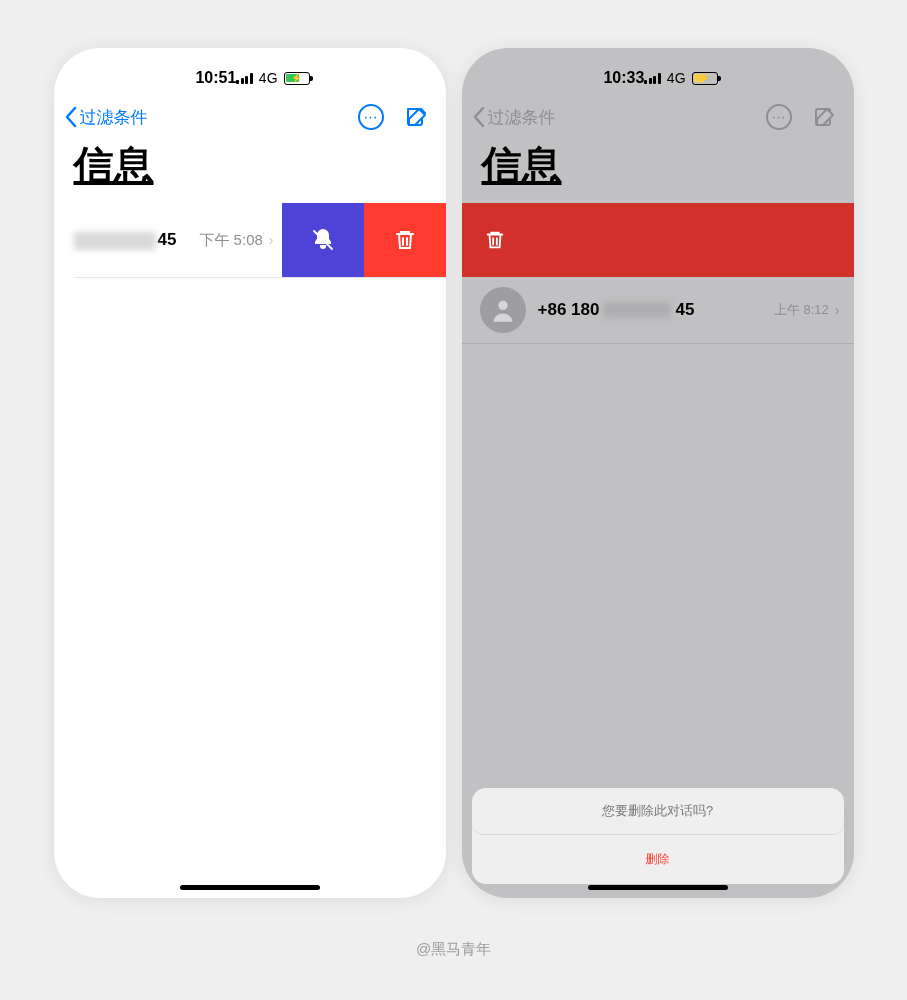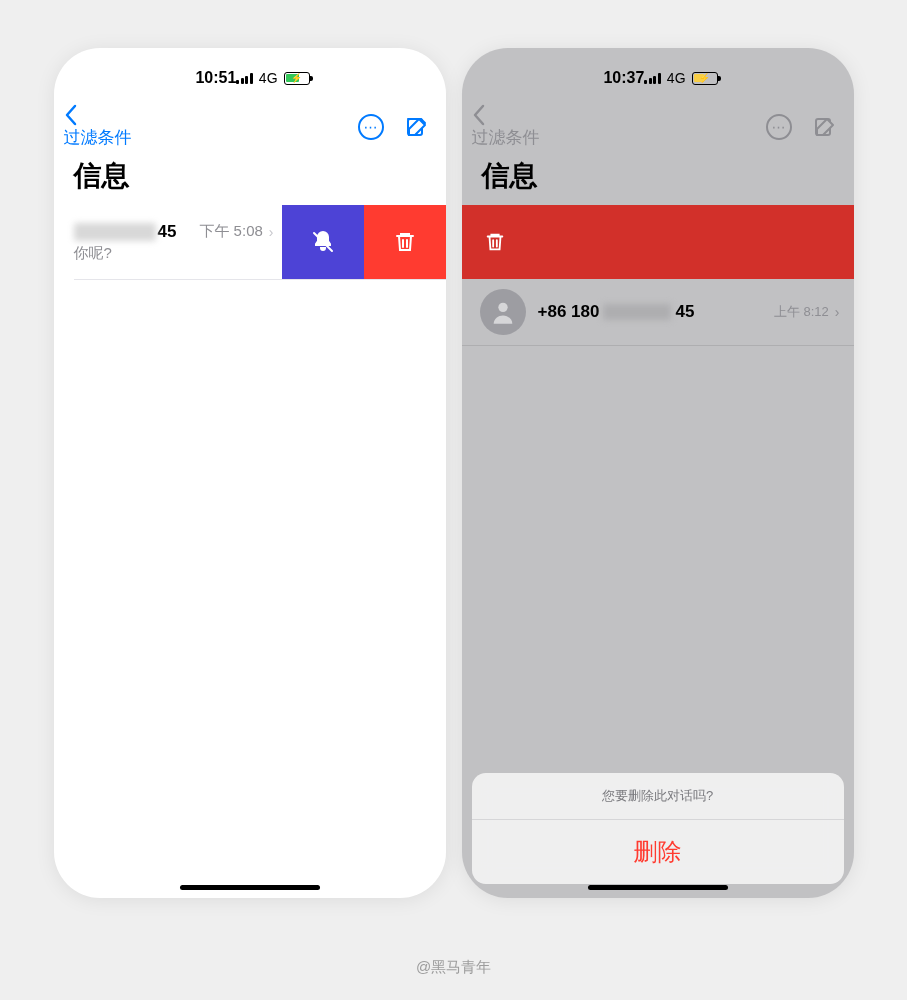--- a/index.html
+++ b/index.html
@@ -42,32 +42,32 @@
       content:""; position:absolute; right:-4px; top:3px; width:2.5px; height:5px;
       background:#000; border-radius:0 2px 2px 0;
     }
     .battery .fill { height:100%; border-radius:1px; width:55%; }
     .battery .fill.green { background:#33c759; width:60%; }
     .battery .fill.yellow { background:#f7ce46; width:48%; }
     .bolt { position:absolute; left:50%; top:50%; transform:translate(-50%,-50%); font-size:9px; color:#000; font-weight:bold;}
 
     
     .nav { display:flex; justify-content:space-between; align-items:center; padding:6px 16px 4px 10px; }
-    .back { display:flex; align-items:flex-start; color:#007aff; font-size:17px; cursor:pointer;flex-direction:column; }
+    .back { display:flex; align-items:center; color:#007aff; font-size:17px; cursor:pointer; }
     .phone.right .back { color:#8e8e93; }
     .back svg { width:14px; height:22px; margin-right:2px; }
     .nav-actions { display:flex; gap:20px; align-items:center; }
     .circ-more, .compose { width:26px; height:26px; display:flex; align-items:center; justify-content:center; cursor:pointer; }
     .circ-more { border:2px solid #007aff; border-radius:50%; color:#007aff; font-size:14px; }
     .phone.right .circ-more { border-color:#8e8e93; color:#8e8e93; }
     .compose svg { width:24px; height:24px; }
     .compose { color:#007aff; }
     .phone.right .compose { color:#8e8e93; }
 
-    .page-title { font-size:28px; font-weight:700; padding:4px 20px 10px; }
+    .page-title { font-size:40px; font-weight:700; padding:4px 20px 10px;text-decoration:underline; }
 
     
     .msg-row {
       height:74px; display:flex; align-items:stretch; position:relative; margin-left:-160px;
     }
     .msg-content {
       flex:1; padding:10px 8px 10px 20px; display:flex; flex-direction:column; justify-content:center;
       margin-left:160px;
     }
     .msg-top { display:flex; align-items:center; }
@@ -113,39 +113,39 @@
     .item2-time { font-size:13px; color:#8e8e93; margin-left:auto; }
     .item2-chev { color:#8e8e93; margin-left:6px; font-size:14px; }
     .item2-prev { font-size:15px; color:#7a7a7e; margin-top:2px; }
 
     
     .sheet-wrap { margin-top:auto; padding:0 10px 14px; }
     .sheet {
       background:rgba(248,248,248,0.84); border-radius:14px; overflow:hidden;
       backdrop-filter:blur(10px);
     }
-    .sheet-title { text-align:center; font-size:13px; color:#7a7a7e; padding:14px 10px; border-bottom:1px solid #d6d6d8; }
+    .sheet-title { text-align:center; font-size:13px; color:#7a7a7e; padding:14px 10px; border-bottom:1px solid #d6d6d8;border-radius:12px; }
     .sheet-delete {
-      text-align:center; font-size:24px; color:#ff3b30; padding:16px 10px;
+      text-align:center; font-size:12px; color:#ff3b30; padding:16px 10px;
       cursor:pointer;
     }
     .sheet-cancel {
       background:#ffffff; border-radius:14px; text-align:center; font-size:20px;
       color:#007aff; font-weight:600; padding:16px 10px; margin-top:8px;
       cursor:pointer;
     }
 
     .home-ind {
       position:absolute; bottom:8px; left:50%; transform:translateX(-50%);
       width:140px; height:5px; background:#000; border-radius:3px;
     }
     .phone.right .home-ind { background:#000; }
 
     .credit {
-      position:absolute; bottom:23px; left:50%; transform:translateX(-50%);
+      position:absolute; bottom:41px; left:50%; transform:translateX(-50%);
       font-size:15px; color:#9d9d9d;
     }
   </style>
 </head>
 <body>
 
 <div class="stage">
 
   <div class="phone left">
     <div class="status">
@@ -188,41 +188,40 @@
 
     <div class="msg-row">
       <div class="msg-content">
         <div class="msg-top">
           <span class="msg-name">
             <span class="blur-box"></span><span>45</span>
           </span>
           <span class="msg-time">下午 5:08</span>
           <span class="msg-chev">›</span>
         </div>
-        <div class="msg-prev">你呢?</div>
       </div>
       <div class="swipe-mute">
         <svg viewBox="0 0 24 24">
             <path d="M12 2a5 5 0 0 0-5 5v4l-2 3v1h14v-1l-2-3V7a5 5 0 0 0-5-5zm-2 16a2 2 0 0 0 4 0h-4zM3 3l18 18" stroke="#fff" stroke-width="2" fill="#fff" stroke-linecap="round"></path>
           </svg>
       </div>
       <div class="swipe-del">
         <svg viewBox="0 0 24 24">
             <path d="M4 6h16M8 6V4h8v2M6 6l1 14h10l1-14M10 10v7M14 10v7" stroke="#fff" stroke-width="2" fill="none" stroke-linecap="round"></path>
           </svg>
       </div>
     </div>
     <div class="divider-under"></div>
 
     <div class="home-ind"></div>
   </div>
 
   <div class="phone right">
     <div class="status">
-      <span>10:37</span>
+      <span>10:33</span>
       <div class="status-right">
         <div class="signal">
             <span></span>
             <span></span>
             <span></span>
             <span></span>
           </div>
         <span class="net">4G</span>
         <div class="battery">
             <div class="fill yellow"></div>

